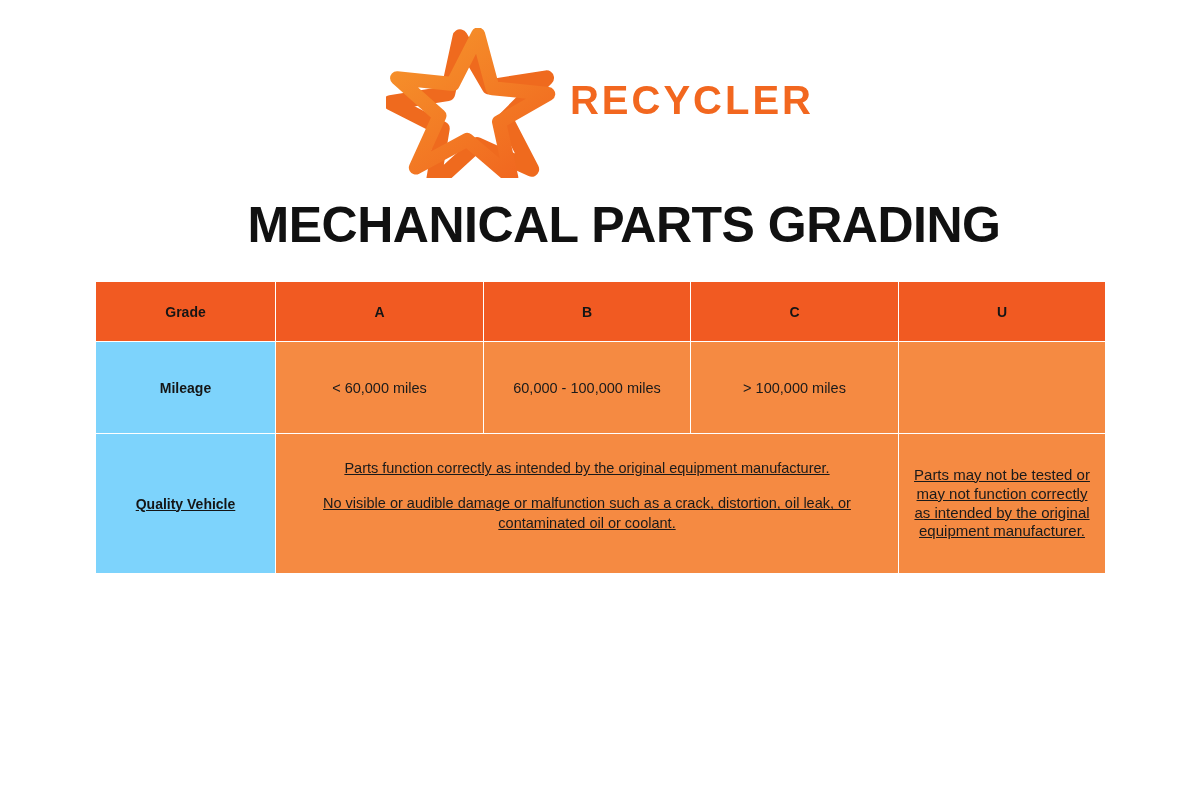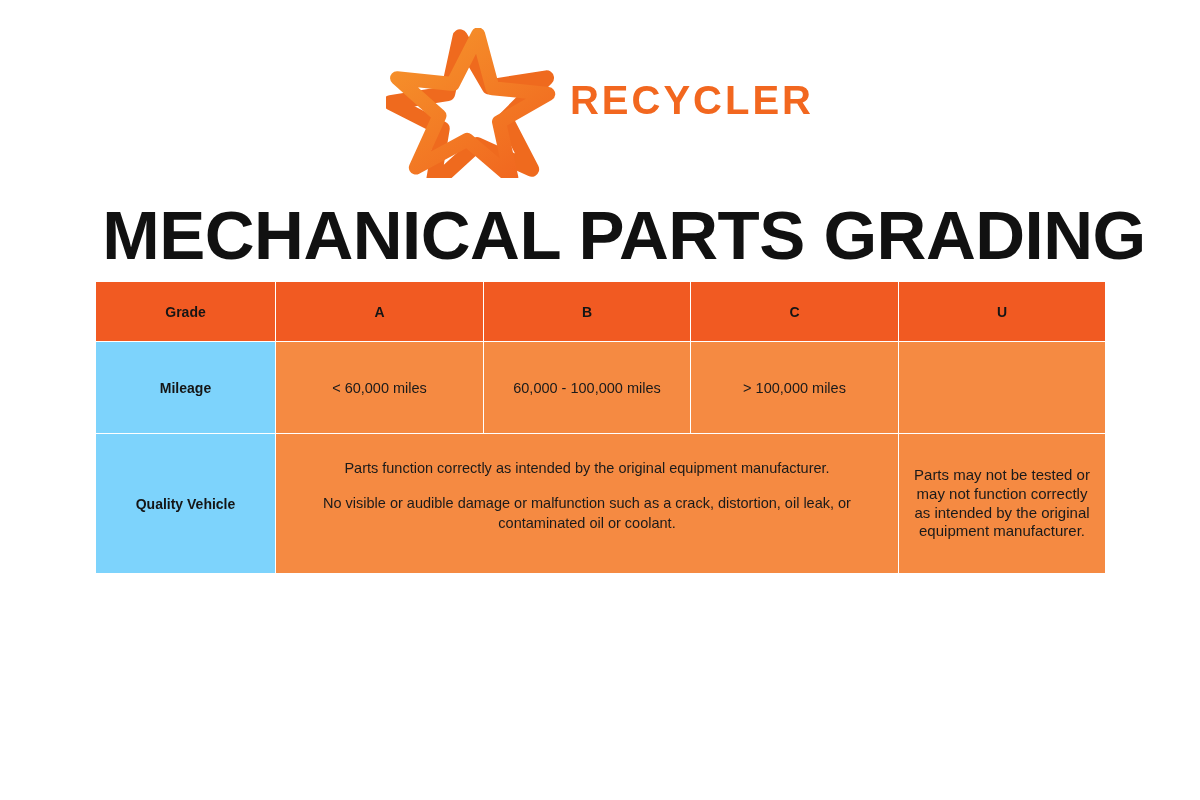--- a/index.html
+++ b/index.html
@@ -64,21 +64,21 @@
     font-family: "Liberation Sans", sans-serif;
   }
 
   
   .heading {
     position: absolute;
     top: 196px;
     left: 0;
     width: 1200px;
     text-align: center;
-    font-size: 69px;
+    font-size: 50px;
     font-weight: bold;
     letter-spacing: -0.5px;
     color: #111111;
     font-family: "Liberation Sans", sans-serif;
     padding-left: 48px;
   }
 
   
   .grading-table {
     position: absolute;
@@ -117,21 +117,21 @@
   .cell {
     background: #f58a42;
     color: #1a1a1a;
     font-size: 14.5px;
     text-align: center;
   }
   .cell-empty {
     background: #f58a42;
   }
   .row-mileage td { height: 92px; }
-  .row-quality td { height: 140px; }
+  .row-quality td { height: 140px; text-decoration: underline; }
   .cell-merged {
     font-size: 14.5px;
     line-height: 1.32;
     padding: 10px 18px;
   }
   .cell-merged p {
     margin: 0 0 16px 0;
   }
   .cell-merged p:last-child { margin-bottom: 15px; }
   .cell-u-text {

